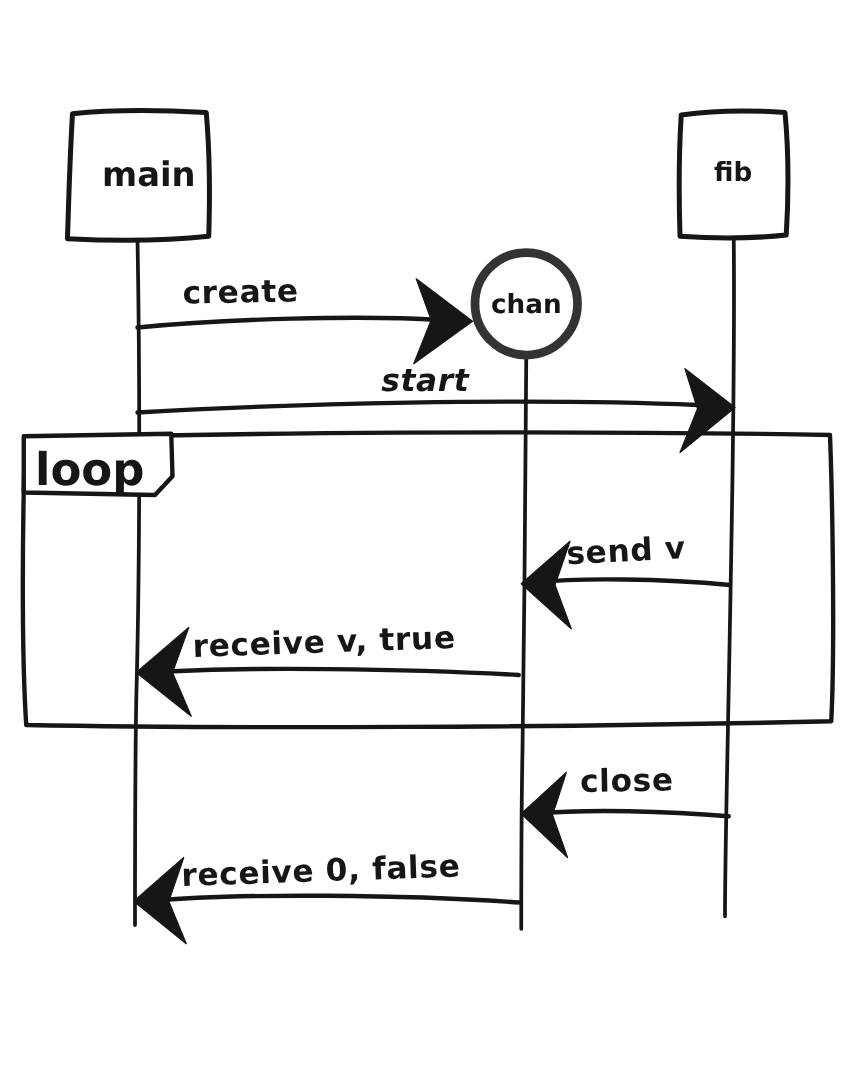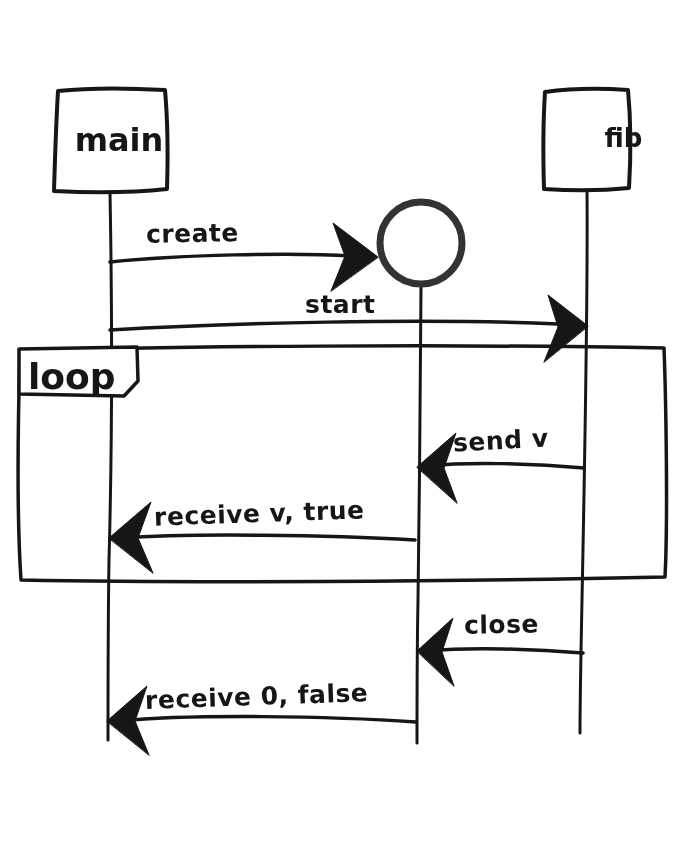--- a/index.html
+++ b/index.html
@@ -57,30 +57,31 @@
       <path fill="#161616" stroke-width="1" d="M109,538 L151,502 L138,538 L153,573 Z"></path>
 
       <path stroke-width="3.5" d="M583,653 C535,649 470,647 428,651"></path>
       <path fill="#161616" stroke-width="1" d="M417,651 L453,618 L442,652 L454,686 Z"></path>
 
       <path stroke-width="3.5" d="M416,722 C330,716 190,714 120,721"></path>
       <path fill="#161616" stroke-width="1" d="M107,721 L147,686 L135,721 L149,755 Z"></path>
     </g>
   </svg>
 
-  <div class="lbl participant-label" style="left:55px;top:88px;width:128px;height:104px;font-size:32px;">main</div>
+  <div class="lbl participant-label" style="left:55px;top:88px;width:128px;height:104px;font-size:27px;">main</div>
 
+  <div class="lbl participant-label" style="left:379px;top:201px;width:84px;height:84px;font-size:21px;">chan</div>
 
-  <div class="lbl participant-label" style="left:543px;top:86px;width:87px;height:104px;font-size:26px;margin-left:37px;">fib</div>
+  <div class="lbl participant-label" style="left:543px;top:86px;width:87px;height:104px;font-size:21px;">fib</div>
 
   <div class="lbl" style="left:28px;top:356px;font-size:36px;">loop</div>
 
   <div class="lbl msg" style="left:146px;top:219px;transform:rotate(-1deg);">create</div>
 
-  <div class="lbl msg" style="left:305px;top:290px;">start</div>
+  <div class="lbl msg" style="left:305px;top:290px;font-style:italic;">start</div>
 
   <div class="lbl msg" style="left:453px;top:426px;transform:rotate(-3deg);">send v</div>
 
   <div class="lbl msg" style="left:154px;top:499px;transform:rotate(-2deg);">receive v, true</div>
 
   <div class="lbl msg" style="left:464px;top:610px;transform:rotate(-1deg);">close</div>
 
   <div class="lbl msg" style="left:145px;top:682px;transform:rotate(-2deg);">receive 0, false</div>
 
 </div>

